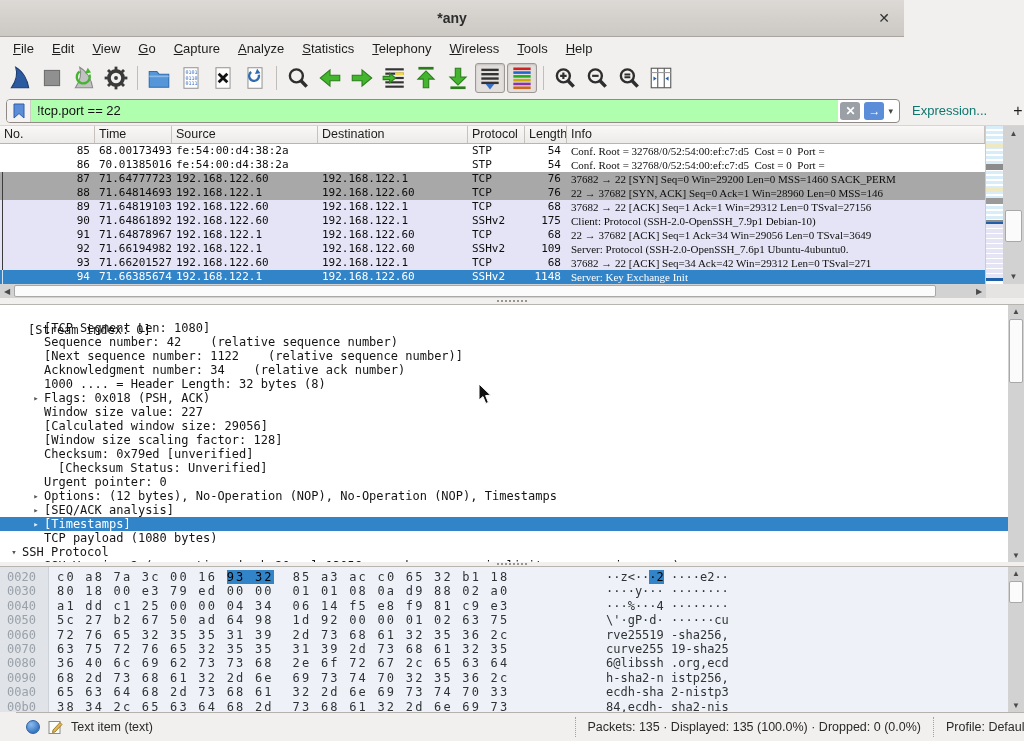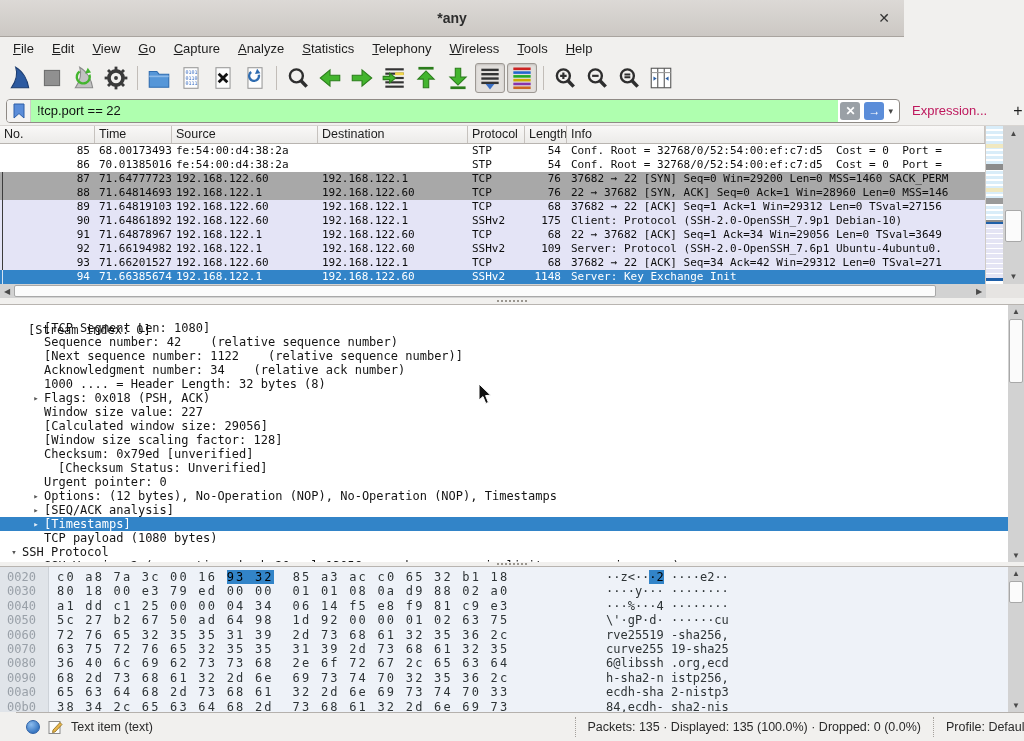--- a/index.html
+++ b/index.html
@@ -36,41 +36,41 @@
     border:1px solid #8f8a85; border-radius:4px; background:#fff; overflow:hidden; }
   .fb-bookmark { width:24px; height:22px; display:flex; align-items:center; justify-content:center;
     background:#f4f3f2; border-right:1px solid #d0ccc8; }
   .filter-entry { flex:1; height:22px; background:#afffaf; font-size:13px; color:#111;
     display:flex; align-items:center; padding-left:6px; }
   .fb-btn { width:20px; height:18px; border-radius:3px; margin:0 2px; display:flex; align-items:center;
     justify-content:center; color:#fff; font-size:12px; font-weight:bold; }
   .fb-clear { background:#9aa0a6; }
   .fb-apply { background:#5b8dd9; }
   .fb-caret { font-size:9px; color:#444; padding:0 6px 0 2px; }
-  .expr-label { font-size:13px; color:#be185d; margin-left:12px; }
+  .expr-label { font-size:13px; color:#0f766e; margin-left:12px; }
   .fb-vsep { width:1px; height:18px; background:#c2bdb8; margin:0 10px; }
   .fb-add { font-size:16px; color:#1e1e1e; padding:0 6px; }
 
   
   .plist { position:absolute; left:0; top:126px; width:1024px; height:172px; background:#fff; }
   .pl-header { position:absolute; left:0; top:0; width:985px; height:18px;
     background:linear-gradient(#f9f8f7,#ecebe9); border-bottom:1px solid #b8b4b0; display:flex;
     font-size:12.5px; color:#1c1c1c; }
   .pl-header span { display:block; padding:1px 0 0 4px; border-right:1px solid #c6c2be;
     overflow:hidden; white-space:nowrap; }
   .col-no{width:95px;} .col-time{width:77px;} .col-src{width:146px;} .col-dst{width:150px;}
   .col-proto{width:57px;} .col-len{width:42px;} .col-info{flex:1;}
   .pl-rows { position:absolute; left:0; top:18px; width:985px; height:140px; overflow:hidden;
     font-family:"DejaVu Sans Mono", monospace; font-size:11px; }
   .pl-row { display:flex; height:14px; line-height:14px; white-space:pre; position:relative; }
   .pl-row span { display:block; overflow:hidden; }
   .pl-row .col-no { text-align:right; padding-right:5px; }
   .pl-row .col-time, .pl-row .col-src, .pl-row .col-dst, .pl-row .col-proto { padding-left:4px; }
   .pl-row .col-len { text-align:right; padding-right:6px; }
-  .pl-row .col-info { padding-left:4px; }
+  .pl-row .col-info { padding-left:4px;font-family:Liberation Serif, serif; }
   .row-white { background:#ffffff; color:#0d0d0d; }
   .row-gray  { background:#a8a8a8; color:#0d0d0d; }
   .row-lav   { background:#e4e4f6; color:#0d0d0d; }
   .row-sel   { background:#3284c8; color:#ffffff; }
   .pl-row.bracket::before { content:""; position:absolute; left:2px; top:0; bottom:0; width:1px; background:#3c3c3c; }
   .pl-row.row-sel.bracket::before { background:#d6e4f2; }
 
   
   .minimap { position:absolute; left:985px; top:0; width:18px; height:158px; background:
     repeating-linear-gradient(180deg,#d9edf9 0 3px,#ffffff 3px 5px); border-left:1px solid #cfcbc7; }

